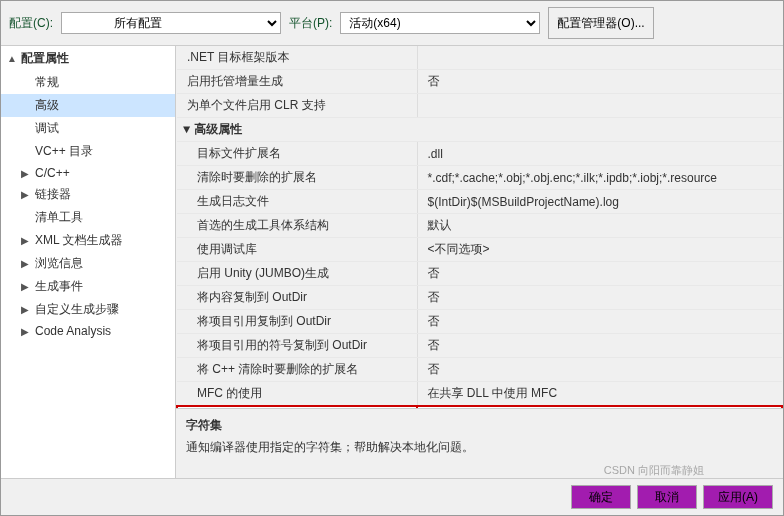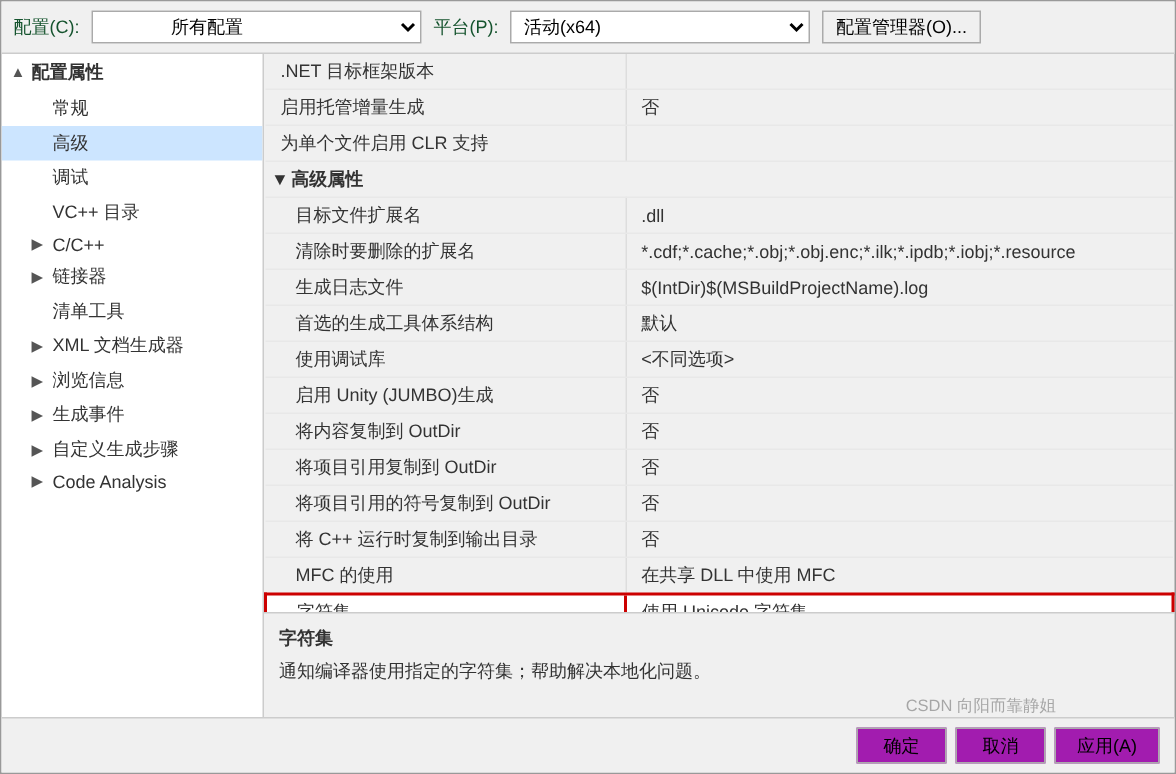--- a/index.html
+++ b/index.html
@@ -50,21 +50,21 @@
     .toolbar-select-config {
       width: 220px;
       padding-left: 48px;
     }
 
     .toolbar-select-platform {
       width: 200px;
     }
 
     .toolbar-btn {
-      height: 22px;
+      height: 32px;
       font-size: 12px;
       border: 1px solid #aaa;
       background: #f0f0f0;
       padding: 0 8px;
       cursor: pointer;
       white-space: nowrap;
     }
 
     
     .main-content {
@@ -360,21 +360,21 @@
               </tr>
               <tr>
                 <td class="prop-name indent-prop">将项目引用复制到 OutDir</td>
                 <td class="prop-value">否</td>
               </tr>
               <tr>
                 <td class="prop-name indent-prop">将项目引用的符号复制到 OutDir</td>
                 <td class="prop-value">否</td>
               </tr>
               <tr>
-                <td class="prop-name indent-prop">将 C++ 运行时复制到输出目录</td>
+                <td class="prop-name indent-prop">将 C++ 清除时要删除的扩展名</td>
                 <td class="prop-value">否</td>
               </tr>
               <tr>
                 <td class="prop-name indent-prop">MFC 的使用</td>
                 <td class="prop-value">在共享 DLL 中使用 MFC</td>
               </tr>
               <tr class="highlighted-row">
                 <td class="prop-name indent-prop">字符集</td>
                 <td class="prop-value highlighted-value">使用 Unicode 字符集</td>
               </tr>

